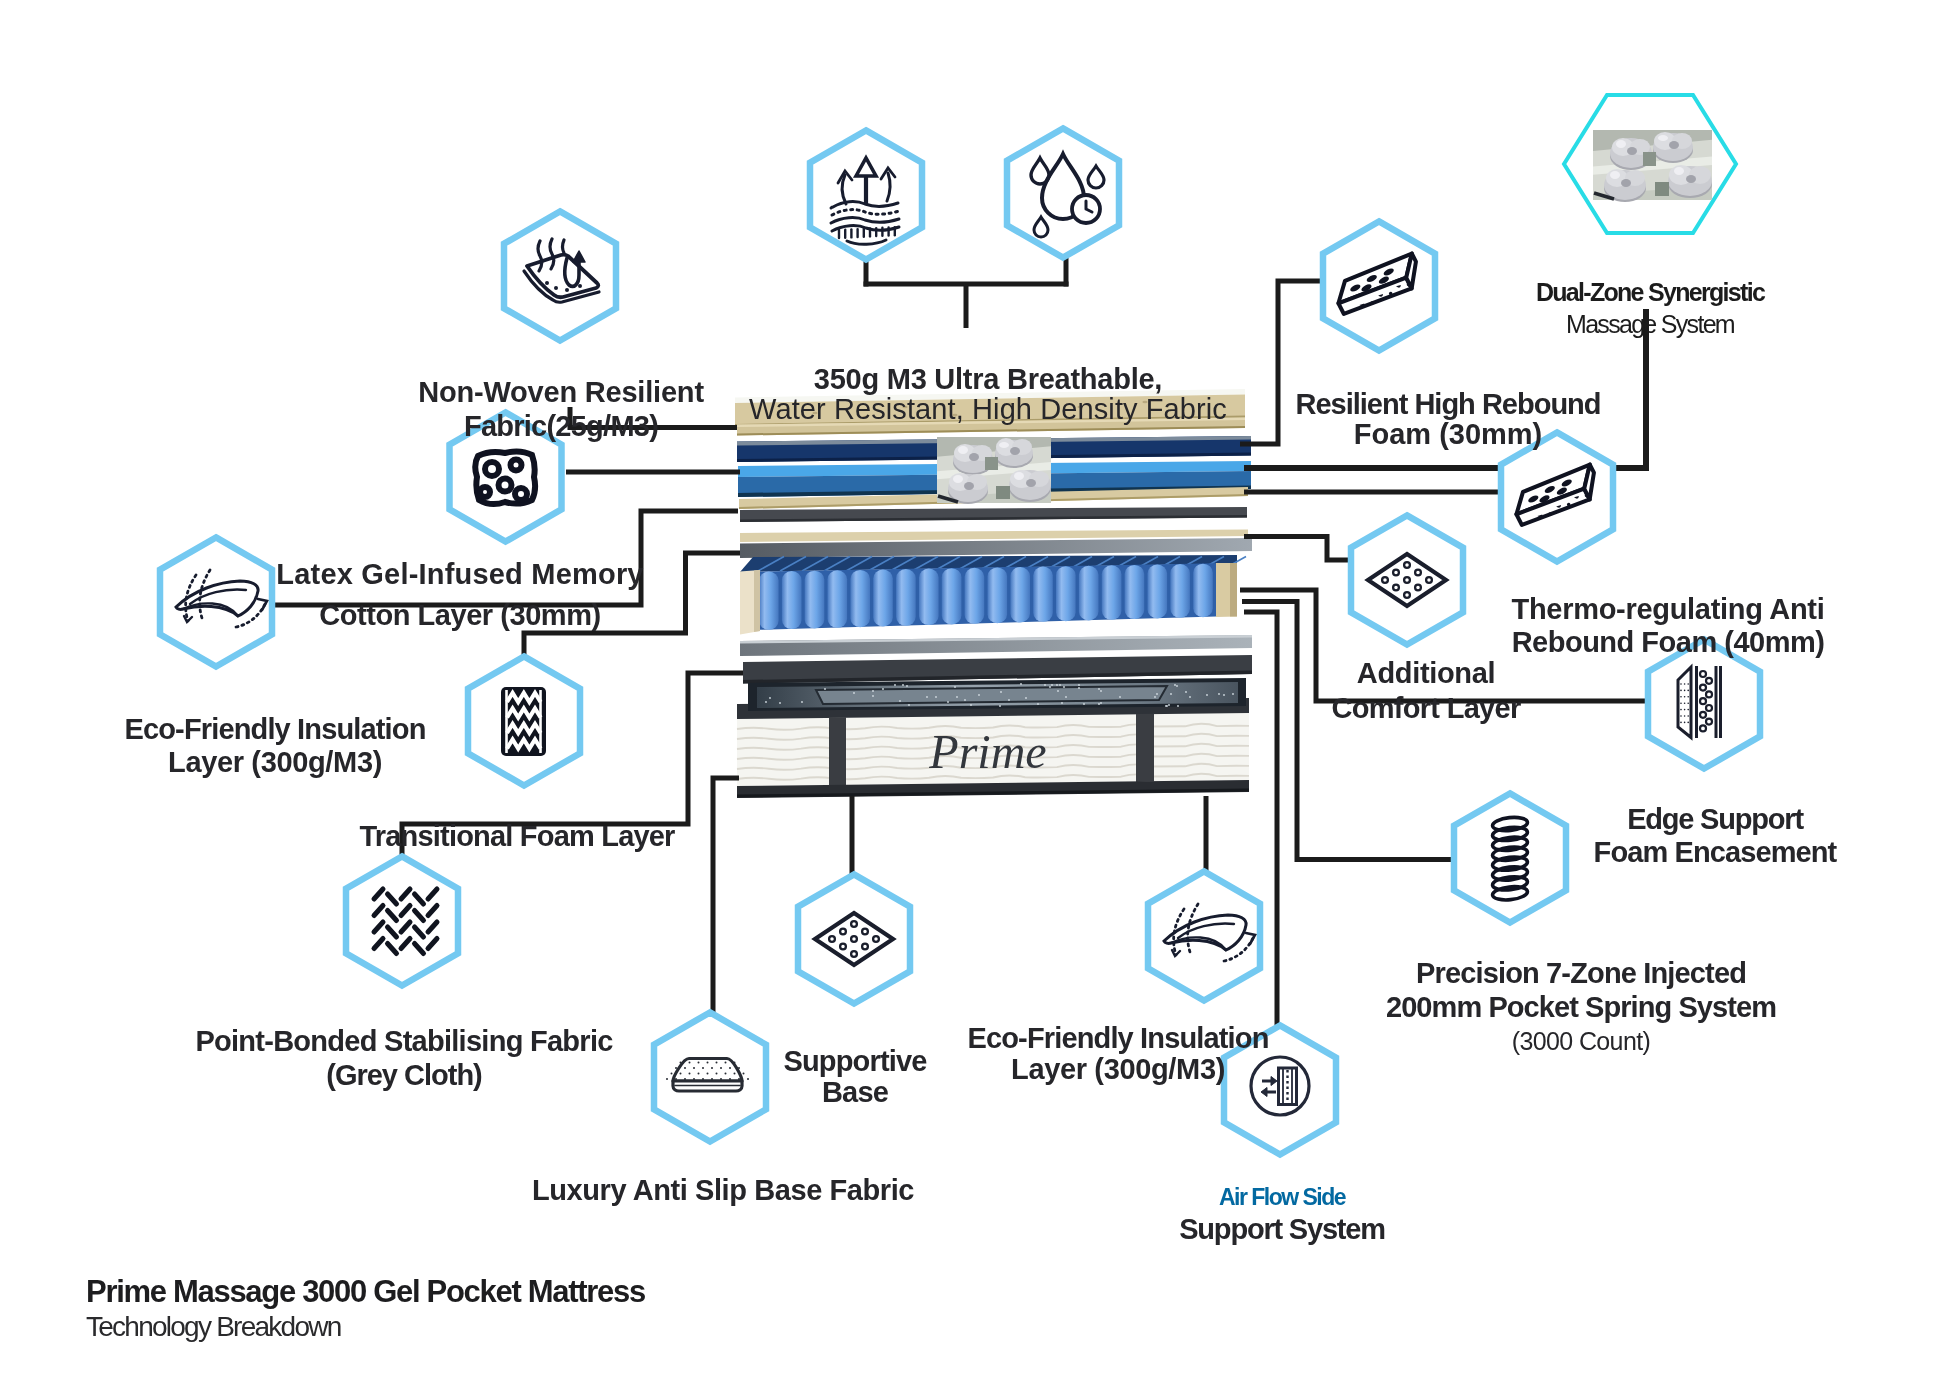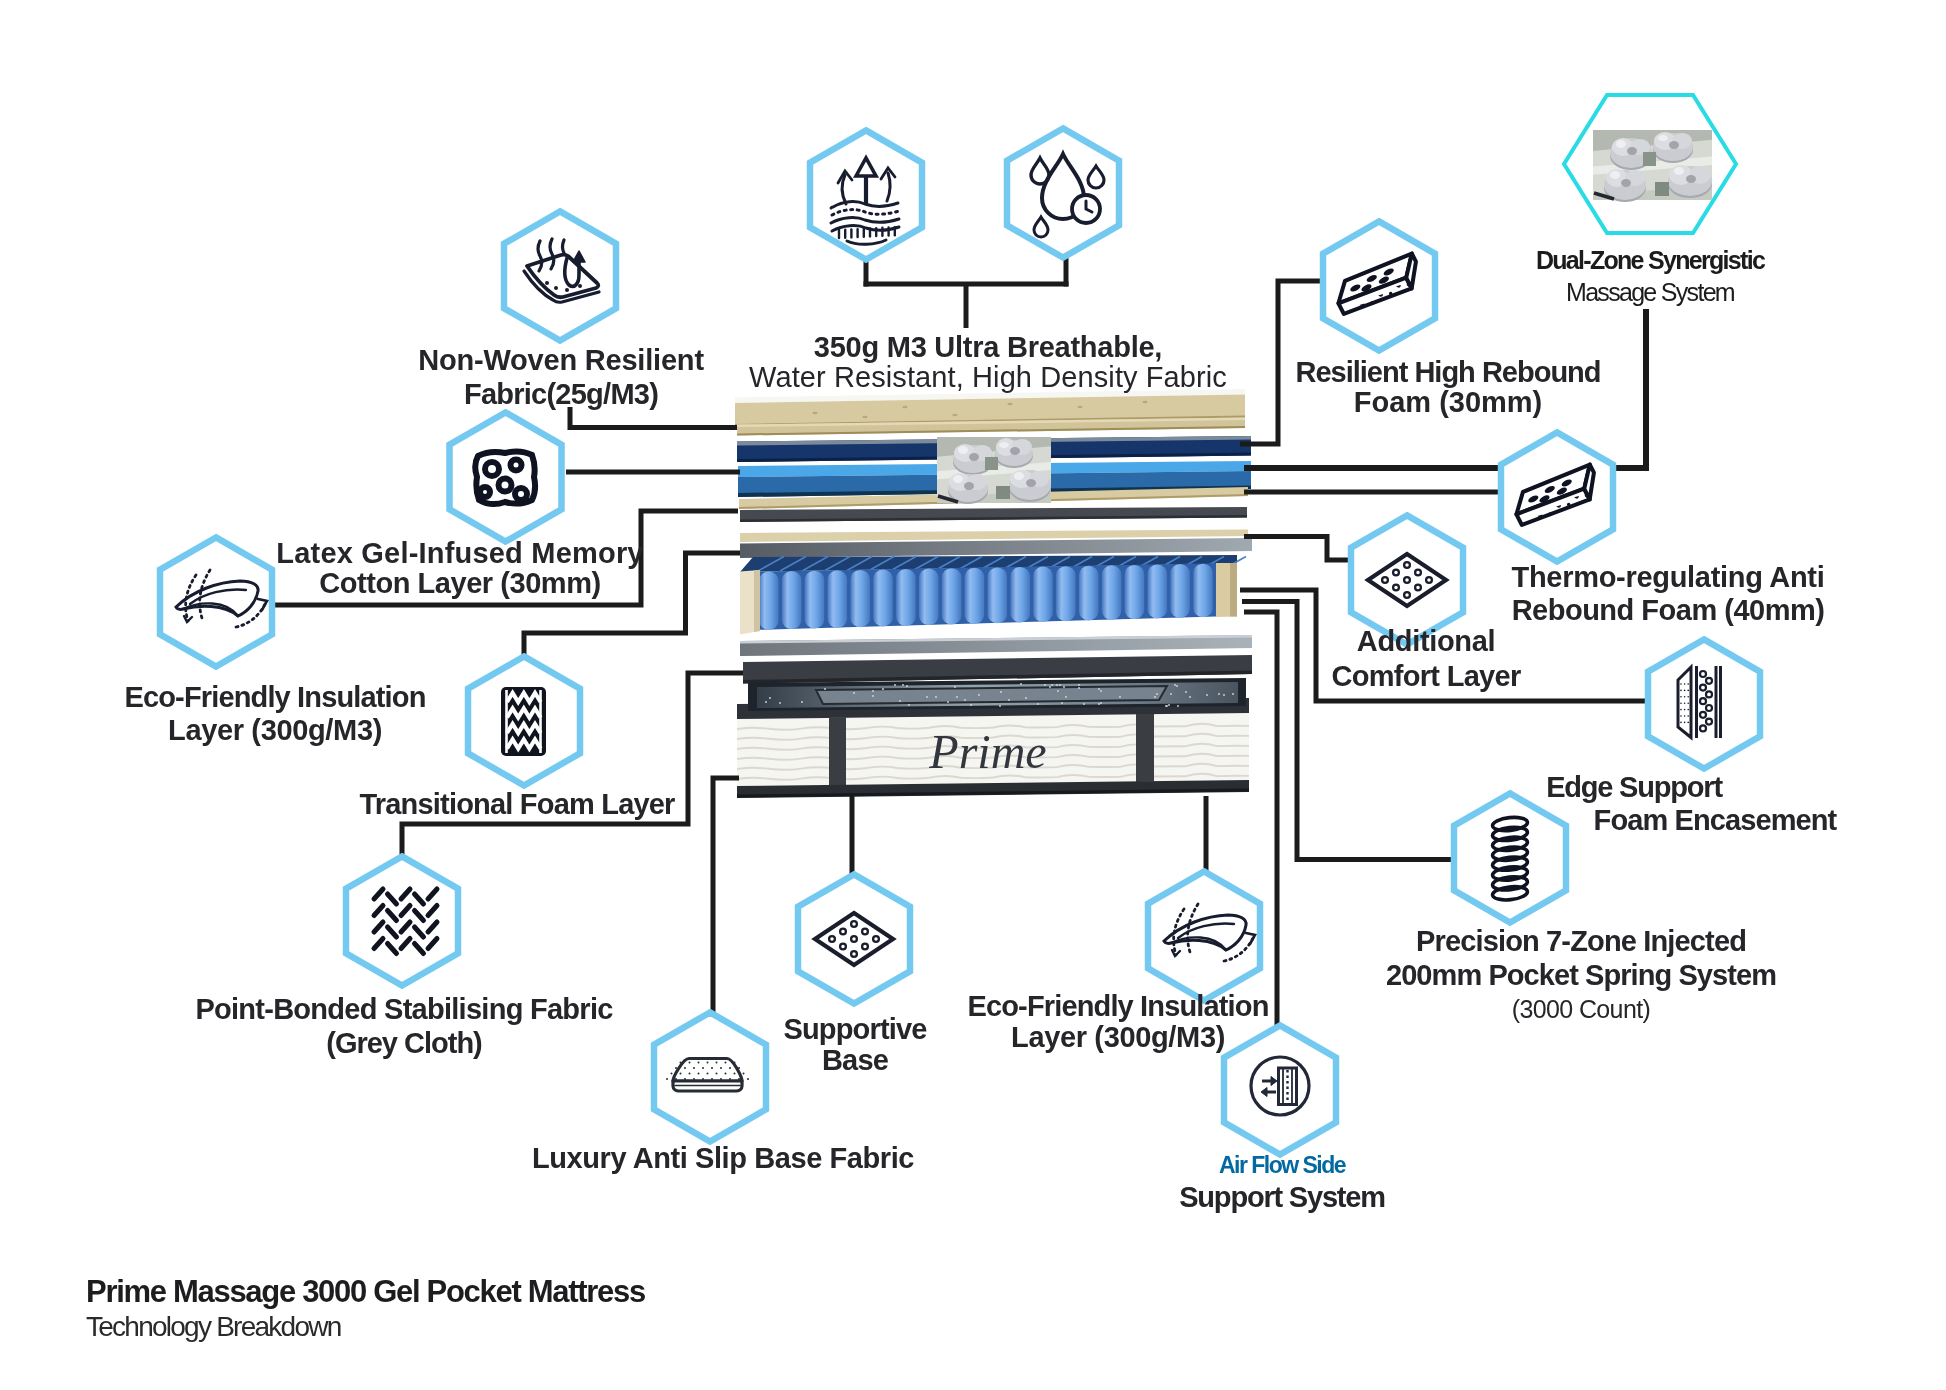--- a/index.html
+++ b/index.html
@@ -1,15 +1,15 @@
 <!DOCTYPE html>
 <html><head><meta charset="utf-8">
 <style>
 html,body{margin:0;padding:0;background:#ffffff;width:1946px;height:1390px;overflow:hidden;font-family:"Liberation Sans",sans-serif;}
-.L{position:absolute;text-align:center;transform:translateX(-50%);white-space:nowrap;}
+.L{position:absolute;text-align:center;transform:translateX(-50%);white-space:nowrap;margin-top:32px;}
 </style></head>
 <body>
 <svg width="1946" height="1390" viewBox="0 0 1946 1390" style="position:absolute;left:0;top:0">
     <defs>
 <linearGradient id="grayL8" x1="0" y1="0" x2="1" y2="0">
  <stop offset="0" stop-color="#565c63"></stop>
         <stop offset="1" stop-color="#a0a8b0"></stop>
 </linearGradient>
 <linearGradient id="grayL10" x1="0" y1="0" x2="1" y2="0">
  <stop offset="0" stop-color="#6e757c"></stop>
@@ -545,30 +545,30 @@
     </g>
   </svg>
 <div class="L" style="left:561px;top:343.5px;font-size:29px;line-height:33px;font-weight:bold;color:#26262a;letter-spacing:-0.2px">Non-Woven Resilient</div>
 <div class="L" style="left:561px;top:377.5px;font-size:29px;line-height:33px;font-weight:bold;color:#26262a;letter-spacing:-0.75px">Fabric(25g/M3)</div>
 <div class="L" style="left:988px;top:330.5px;font-size:29px;line-height:33px;font-weight:bold;color:#26262a;letter-spacing:-0.25px">350g M3 Ultra Breathable,</div>
 <div class="L" style="left:988px;top:360.5px;font-size:29px;line-height:33px;font-weight:normal;color:#26262a;letter-spacing:0.1px">Water Resistant, High Density Fabric</div>
 <div class="L" style="left:1448px;top:355.5px;font-size:29px;line-height:33px;font-weight:bold;color:#26262a;letter-spacing:-1.0px">Resilient High Rebound</div>
 <div class="L" style="left:1448px;top:385.5px;font-size:29px;line-height:33px;font-weight:bold;color:#26262a;letter-spacing:0px">Foam (30mm)</div>
 <div class="L" style="left:1650px;top:245.5px;font-size:25px;line-height:29px;font-weight:bold;color:#1c1c1c;letter-spacing:-1.7px">Dual-Zone Synergistic</div>
 <div class="L" style="left:1650px;top:277.5px;font-size:25px;line-height:29px;font-weight:normal;color:#1c1c1c;letter-spacing:-1.7px">Massage System</div>
-<div class="L" style="left:460px;top:537px;font-size:29px;line-height:33px;font-weight:bold;color:#26262a;letter-spacing:0.2px">Latex Gel-Infused Memory</div>
+<div class="L" style="left:460px;top:526px;font-size:29px;line-height:33px;font-weight:bold;color:#26262a;letter-spacing:0.2px">Latex Gel-Infused Memory</div>
 <div class="L" style="left:460px;top:566.5px;font-size:29px;line-height:33px;font-weight:bold;color:#26262a;letter-spacing:-0.45px">Cotton Layer (30mm)</div>
 <div class="L" style="left:275px;top:680.5px;font-size:29px;line-height:33px;font-weight:bold;color:#26262a;letter-spacing:-0.85px">Eco-Friendly Insulation</div>
 <div class="L" style="left:275px;top:713.5px;font-size:29px;line-height:33px;font-weight:bold;color:#26262a;letter-spacing:-0.35px">Layer (300g/M3)</div>
 <div class="L" style="left:1668px;top:560.5px;font-size:29px;line-height:33px;font-weight:bold;color:#26262a;letter-spacing:-0.3px">Thermo-regulating Anti</div>
 <div class="L" style="left:1668px;top:593.5px;font-size:29px;line-height:33px;font-weight:bold;color:#26262a;letter-spacing:-0.5px">Rebound Foam (40mm)</div>
 <div class="L" style="left:1426px;top:624.5px;font-size:29px;line-height:33px;font-weight:bold;color:#26262a;letter-spacing:-0.35px">Additional</div>
 <div class="L" style="left:1426px;top:659.5px;font-size:29px;line-height:33px;font-weight:bold;color:#26262a;letter-spacing:-0.7px">Comfort Layer</div>
 <div class="L" style="left:517px;top:787.5px;font-size:29px;line-height:33px;font-weight:bold;color:#26262a;letter-spacing:-0.8px">Transitional Foam Layer</div>
-<div class="L" style="left:1634px;top:770.5px;font-size:29px;line-height:33px;font-weight:bold;color:#26262a;letter-spacing:-1.2px">Edge Support</div>
+<div class="L" style="left:1715px;top:770.5px;font-size:29px;line-height:33px;font-weight:bold;color:#26262a;letter-spacing:-1.2px">Edge Support</div>
 <div class="L" style="left:1715px;top:803.5px;font-size:29px;line-height:33px;font-weight:bold;color:#26262a;letter-spacing:-0.9px">Foam Encasement</div>
 <div class="L" style="left:404px;top:992.5px;font-size:29px;line-height:33px;font-weight:bold;color:#26262a;letter-spacing:-0.73px">Point-Bonded Stabilising Fabric</div>
 <div class="L" style="left:404px;top:1026.5px;font-size:29px;line-height:33px;font-weight:bold;color:#26262a;letter-spacing:-1.0px">(Grey Cloth)</div>
 <div class="L" style="left:1581px;top:924.5px;font-size:29px;line-height:33px;font-weight:bold;color:#26262a;letter-spacing:-0.85px">Precision 7-Zone Injected</div>
 <div class="L" style="left:1581px;top:958.5px;font-size:29px;line-height:33px;font-weight:bold;color:#26262a;letter-spacing:-0.93px">200mm Pocket Spring System</div>
 <div class="L" style="left:1581px;top:992.5px;font-size:25px;line-height:33px;font-weight:normal;color:#26262a;letter-spacing:-0.63px">(3000 Count)</div>
 <div class="L" style="left:855px;top:1012.5px;font-size:29px;line-height:33px;font-weight:bold;color:#26262a;letter-spacing:-0.85px">Supportive</div>
 <div class="L" style="left:855px;top:1043.5px;font-size:29px;line-height:33px;font-weight:bold;color:#26262a;letter-spacing:-0.8px">Base</div>
 <div class="L" style="left:1118px;top:989.5px;font-size:29px;line-height:33px;font-weight:bold;color:#26262a;letter-spacing:-0.85px">Eco-Friendly Insulation</div>
 <div class="L" style="left:1118px;top:1020.5px;font-size:29px;line-height:33px;font-weight:bold;color:#26262a;letter-spacing:-0.35px">Layer (300g/M3)</div>

